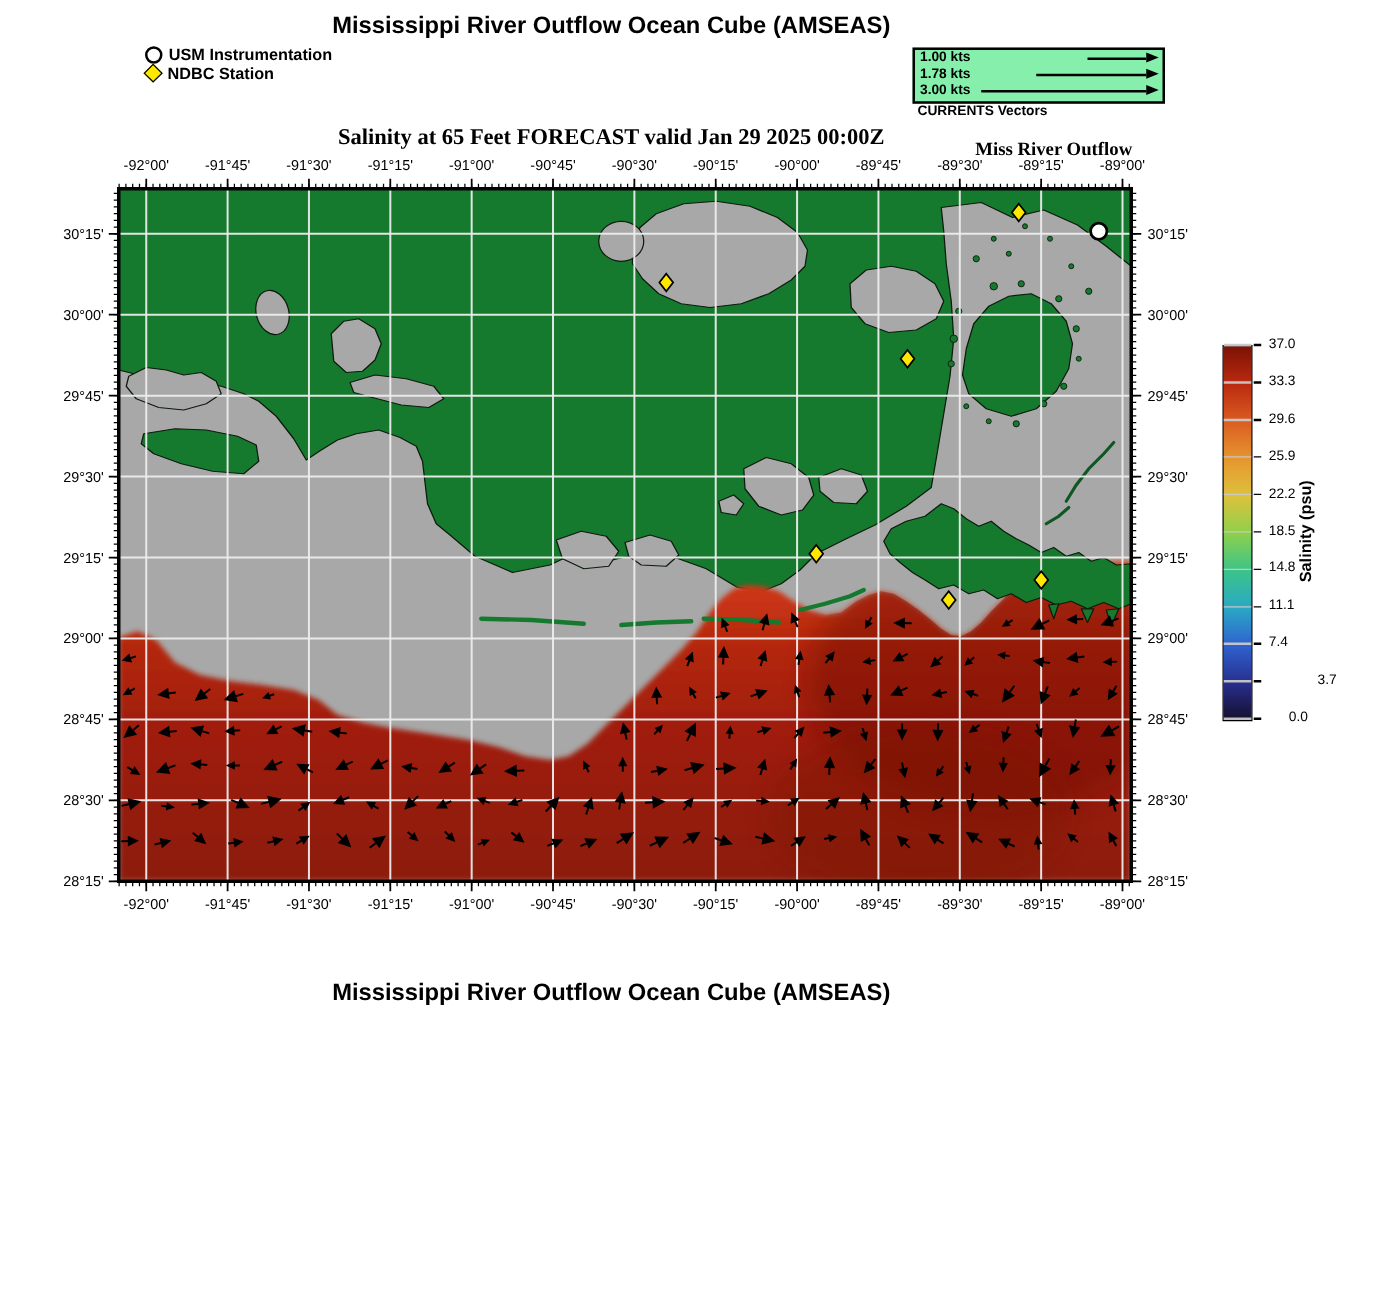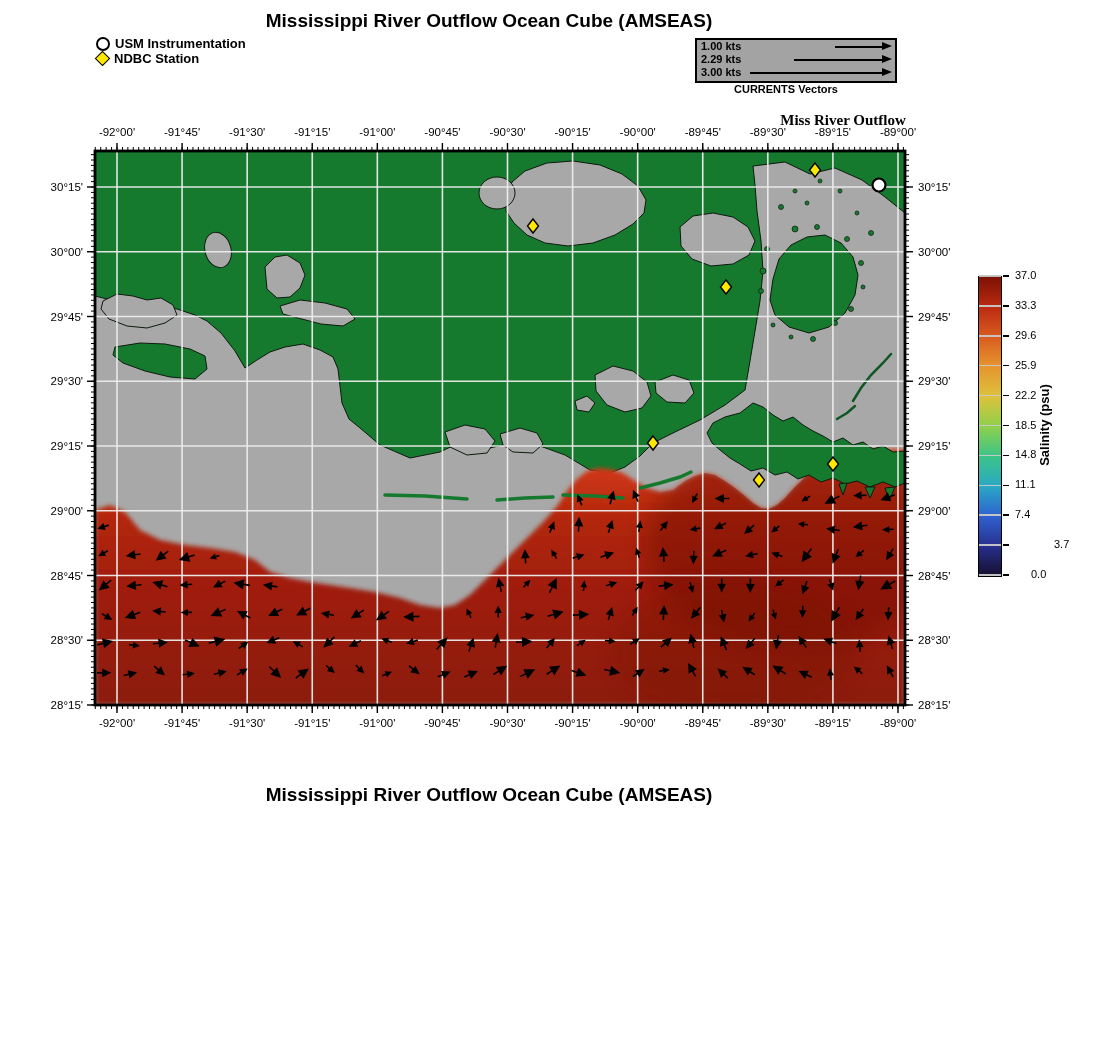--- a/index.html
+++ b/index.html
@@ -5,26 +5,26 @@
   html,body{margin:0;padding:0;background:#ffffff;}
   .page{position:relative;width:1100px;height:945px;background:#ffffff;overflow:hidden;
         font-family:"Liberation Sans", sans-serif;}
   .abs{position:absolute;}
   .title{left:0;top:10px;width:978px;text-align:center;font-size:19px;font-weight:bold;color:#000;}
   .title-bottom{left:0;top:784px;width:978px;text-align:center;font-size:19px;font-weight:bold;color:#000;}
   .subtitle{left:0;top:99px;width:978px;text-align:center;
             font-family:"Liberation Serif", serif;font-size:18px;font-weight:bold;color:#000;}
   .corner-label{left:743px;top:112px;width:200px;text-align:center;
             font-family:"Liberation Serif", serif;font-size:15px;font-weight:bold;color:#000;}
-  .stn-legend{left:96px;top:36px;}
+  .stn-legend{left:116px;top:36px;}
   .stn-row{display:flex;align-items:center;height:15px;gap:5px;}
   .icon-circle{width:10px;height:10px;border:2px solid #000;border-radius:50%;background:#fff;flex:0 0 auto;}
   .icon-diamond{width:9px;height:9px;border:1.5px solid #000;background:#ffe800;transform:rotate(45deg);flex:0 0 auto;margin:0 1px;}
   .stn-row span{font-size:13px;font-weight:bold;color:#000;line-height:15px;}
-  .cur-box{left:695px;top:38px;width:198px;height:41px;border:2.5px solid #000;background:#a3a3a3;}
+  .cur-box{left:730px;top:38px;width:198px;height:41px;border:2.5px solid #000;background:#86efac;}
   .cur-row{position:relative;height:13px;}
   .cur-row .lbl{position:absolute;left:4px;top:0;font-size:11px;font-weight:bold;color:#000;line-height:13px;}
   .cur-row .line{position:absolute;right:13px;top:6px;height:1.5px;background:#000;}
   .cur-row .head{position:absolute;right:3px;top:1.5px;width:0;height:0;
                  border-left:10px solid #000;border-top:4.5px solid transparent;border-bottom:4.5px solid transparent;}
   .cur-caption{left:734px;top:83px;font-size:11px;font-weight:bold;color:#000;}
   .cbar-wrap{left:960px;top:266px;width:140px;height:330px;}
   .cbar{position:absolute;left:18px;top:10px;width:22px;height:299px;border:1.5px solid #000;box-sizing:content-box;}
   .cbar-tickline{position:absolute;left:19px;width:22px;height:1.5px;background:#c9c9c9;opacity:.95;}
   .cbar-stub{position:absolute;left:43px;width:6px;height:1.5px;background:#000;}
@@ -51,34 +51,35 @@
     </div>
   </div>
 
   <div class="abs cur-box">
     <div class="cur-row">
       <span class="lbl">1.00 kts</span>
       <span class="line" style="width: 47px;"></span>
       <span class="head"></span>
     </div>
     <div class="cur-row">
-      <span class="lbl">2.29 kts</span>
+      <span class="lbl">1.78 kts</span>
       <span class="line" style="width: 88px;"></span>
       <span class="head"></span>
     </div>
     <div class="cur-row">
       <span class="lbl">3.00 kts</span>
       <span class="line" style="width: 132px;"></span>
       <span class="head"></span>
     </div>
   </div>
   <div class="abs cur-caption">CURRENTS Vectors</div>
 
   <div class="abs corner-label">Miss River Outflow</div>
 
+  <div class="abs subtitle">Salinity at 65 Feet FORECAST valid Jan 29 2025 00:00Z</div>
 
   <svg id="mapsvg" class="abs" style="left:35px;top:119px;" width="920" height="620" viewBox="-60 -32 920 620">
       <defs>
         <clipPath id="plotclip">
           <rect x="0" y="0" width="810" height="554"></rect>
         </clipPath>
         <clipPath id="redclip">
           <polygon points="0,359 15,354 30,361 45,379 65,389 90,394 115,397 140,401 160,409 175,421 195,427 215,431 235,434 255,437 280,441 305,447 325,454 345,457 360,454 375,444 390,429 405,414 420,399 435,384 450,369 463,354 472,340 482,328 492,320 503,317 515,318 528,322 540,330 552,337 565,341 578,339 590,330 600,325 610,322 620,324 630,330 640,337 650,345 658,352 666,357 674,358 682,354 690,347 698,338 706,330 714,322 722,315 732,309 744,305 756,302 770,300 785,299 800,298 810,298 810,554 0,554"></polygon>
         </clipPath>
         <linearGradient id="redgrad" x1="0" y1="290" x2="0" y2="554" gradientUnits="userSpaceOnUse">

